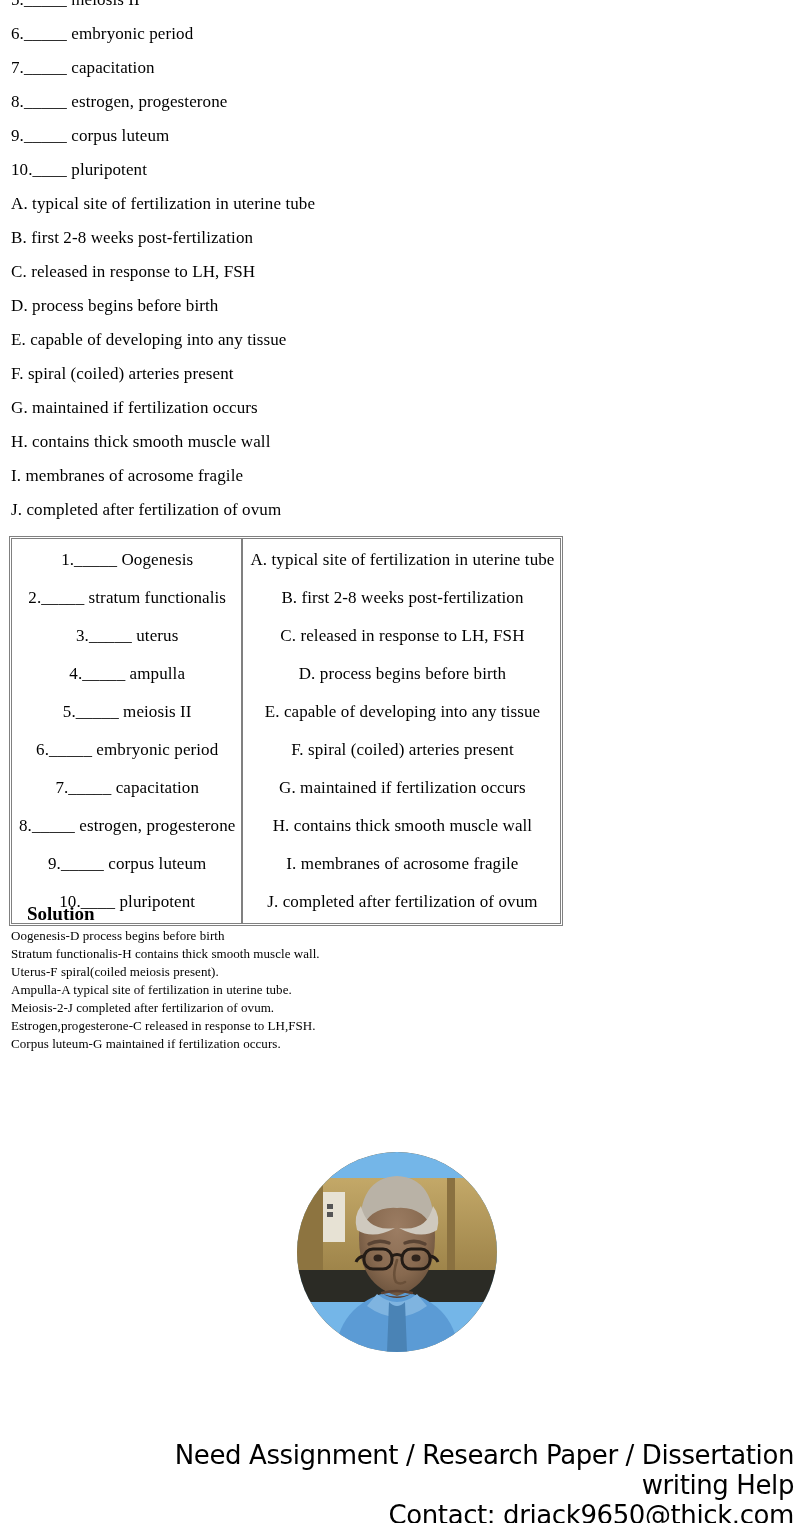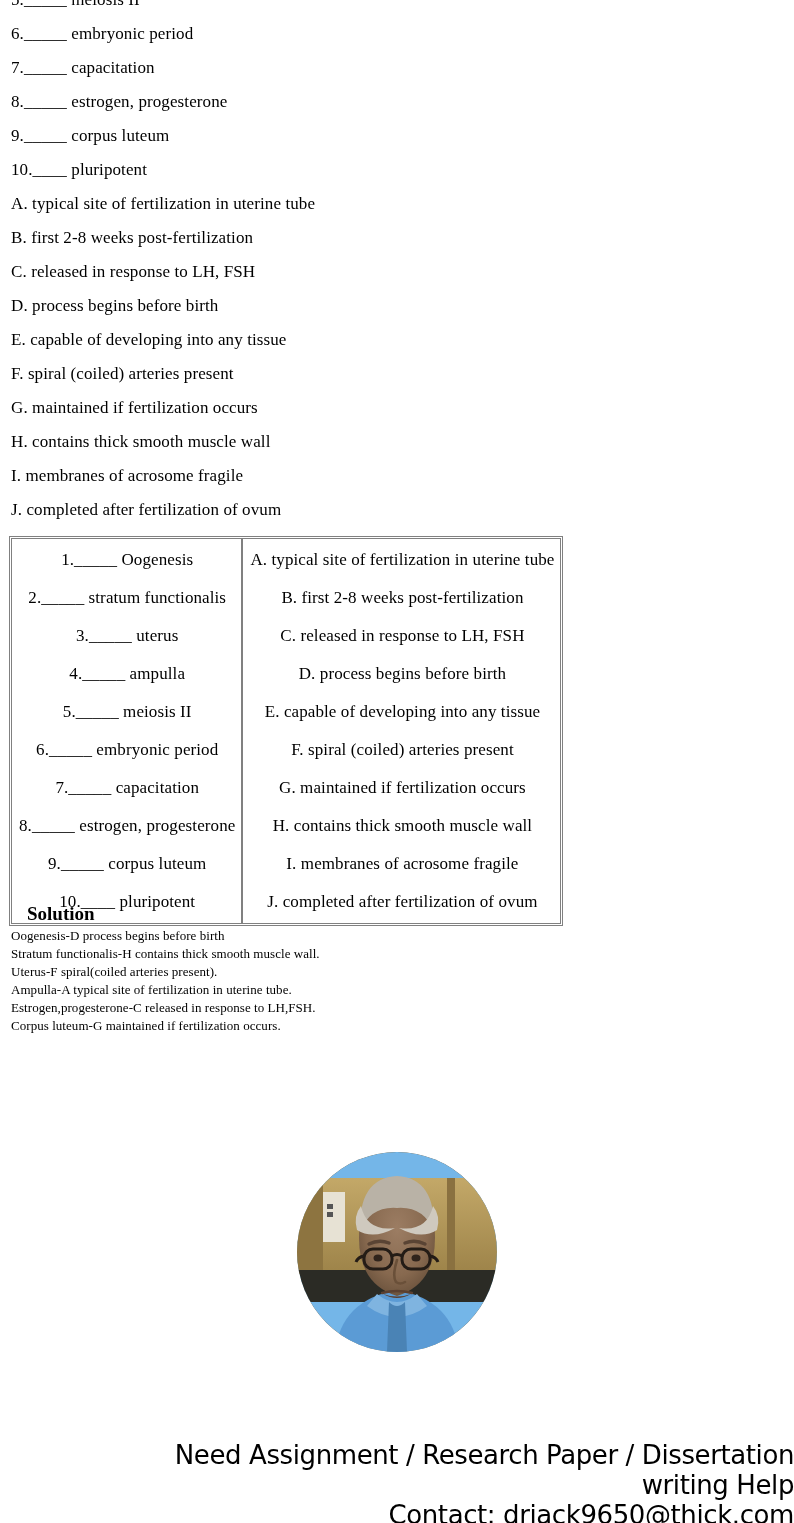--- a/index.html
+++ b/index.html
@@ -173,22 +173,23 @@
       </td>
     </tr>
   </tbody>
     </table>
 </div>
 
 <h3 class="solution-head">Solution</h3>
 <div class="solution-body">
   <p>Oogenesis-D process begins before birth</p>
   <p>Stratum functionalis-H contains thick smooth muscle wall.</p>
-  <p>Uterus-F spiral(coiled arteries present).</p>
+  <p>Uterus-F spiral(coiled meiosis present).</p>
   <p>Ampulla-A typical site of fertilization in uterine tube.</p>
+  <p>Meiosis-2-J completed after fertilizarion of ovum.</p>
   <p>Estrogen,progesterone-C released in response to LH,FSH.</p>
   <p>Corpus luteum-G maintained if fertilization occurs.</p>
 </div>
 
 <div class="avatar">
   <svg width="200" height="200" viewBox="0 0 200 200">
     <defs>
       <clipPath id="circ">
           <circle cx="100" cy="100" r="100"></circle>
         </clipPath>

